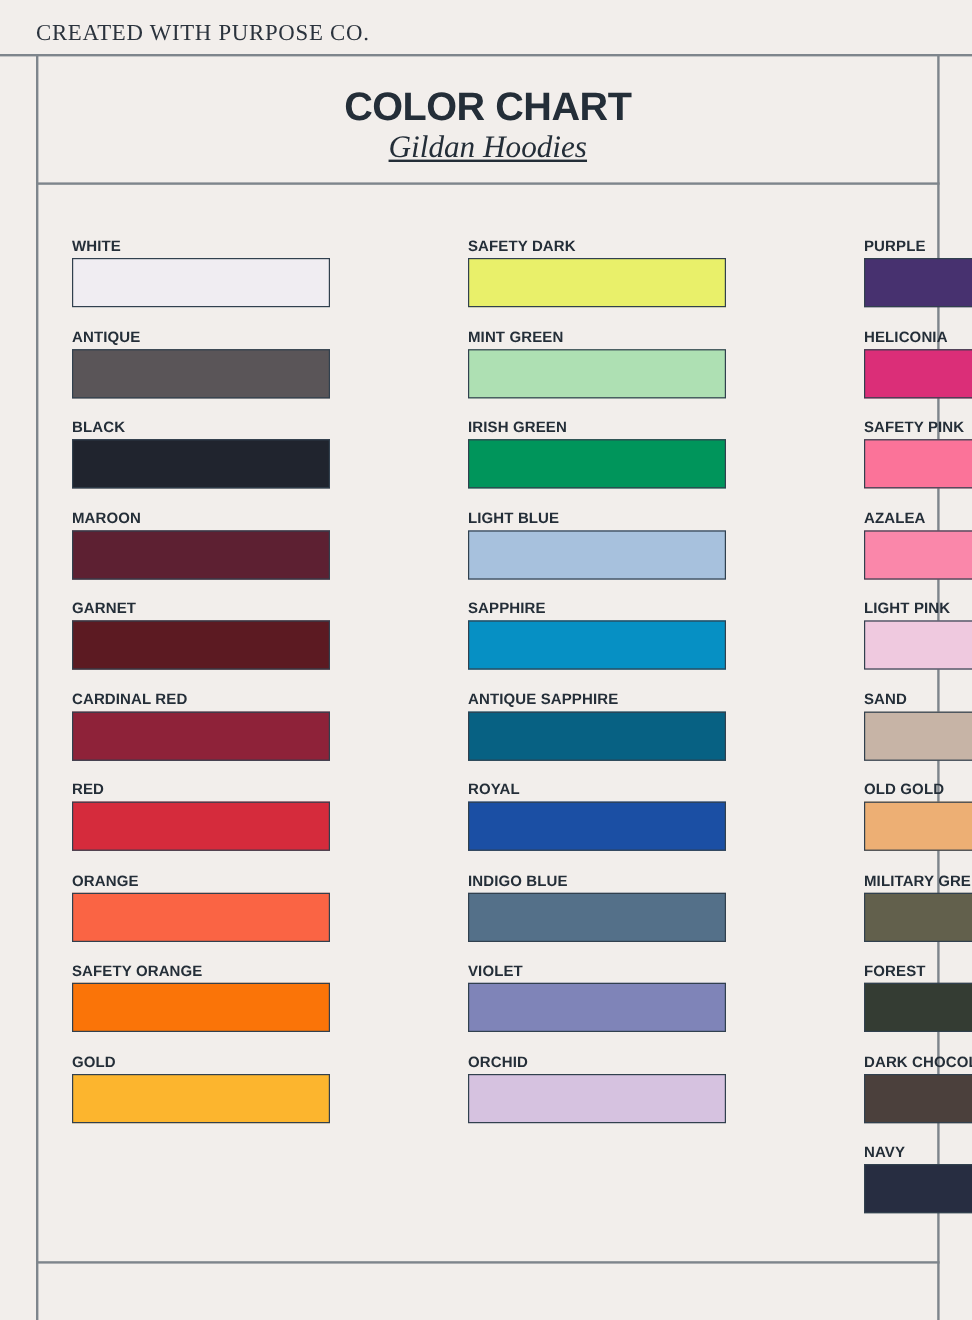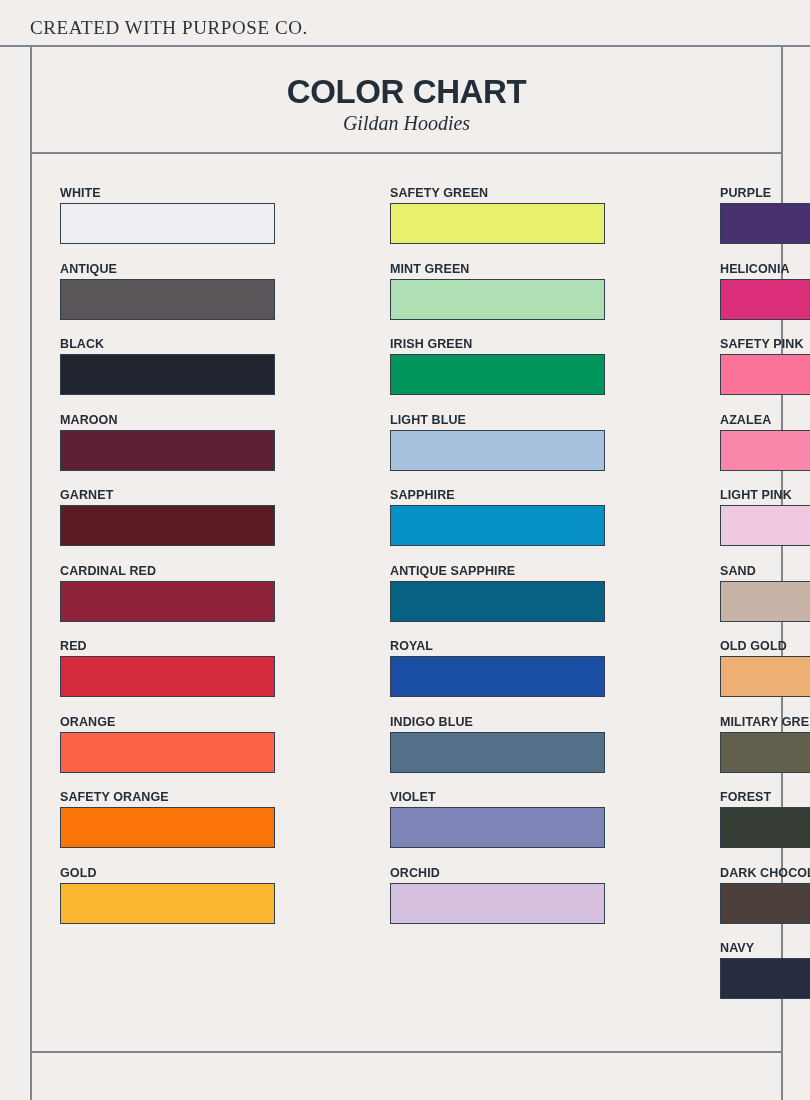--- a/index.html
+++ b/index.html
@@ -74,31 +74,32 @@
     font-weight: bold;
     font-size: 33px;
     letter-spacing: -0.4px;
     color: #242E38;
     line-height: 1.05;
     margin: 10px 0 2px 0;
   }
   .chart-subtitle {
     font-family: "Liberation Serif", serif;
     font-style: italic;
-    font-size: 20px;
+    font-size: 26px;
     color: #242E38;
     line-height: 1.1;
     margin: 0;
+    text-decoration: underline;
   }
 
   
   .grid {
     position: absolute;
     left: 60px;
-    top: 186px;
+    top: 198px;
     width: 676px;
     display: grid;
     grid-template-columns: 215px 115px 215px 115px 215px;
     grid-template-areas: "c1 g1 c2 g2 c3";
   }
   .col-1 { grid-area: c1; }
   .col-2 { grid-area: c2; }
   .col-3 { grid-area: c3; }
 
   .swatch-item {
@@ -185,21 +186,21 @@
         <div class="swatch-label">SAFETY ORANGE</div>
         <div class="swatch-chip" style="background: rgb(250, 116, 8);"></div>
       </div>
       <div class="swatch-item">
         <div class="swatch-label">GOLD</div>
         <div class="swatch-chip" style="background: rgb(252, 181, 46);"></div>
       </div>
     </div>
   <div class="col-2">
       <div class="swatch-item">
-        <div class="swatch-label">SAFETY GREEN</div>
+        <div class="swatch-label">SAFETY DARK</div>
         <div class="swatch-chip" style="background: rgb(233, 240, 106);"></div>
       </div>
       <div class="swatch-item">
         <div class="swatch-label">MINT GREEN</div>
         <div class="swatch-chip" style="background: rgb(174, 224, 179);"></div>
       </div>
       <div class="swatch-item">
         <div class="swatch-label">IRISH GREEN</div>
         <div class="swatch-chip" style="background: rgb(0, 149, 91);"></div>
       </div>

